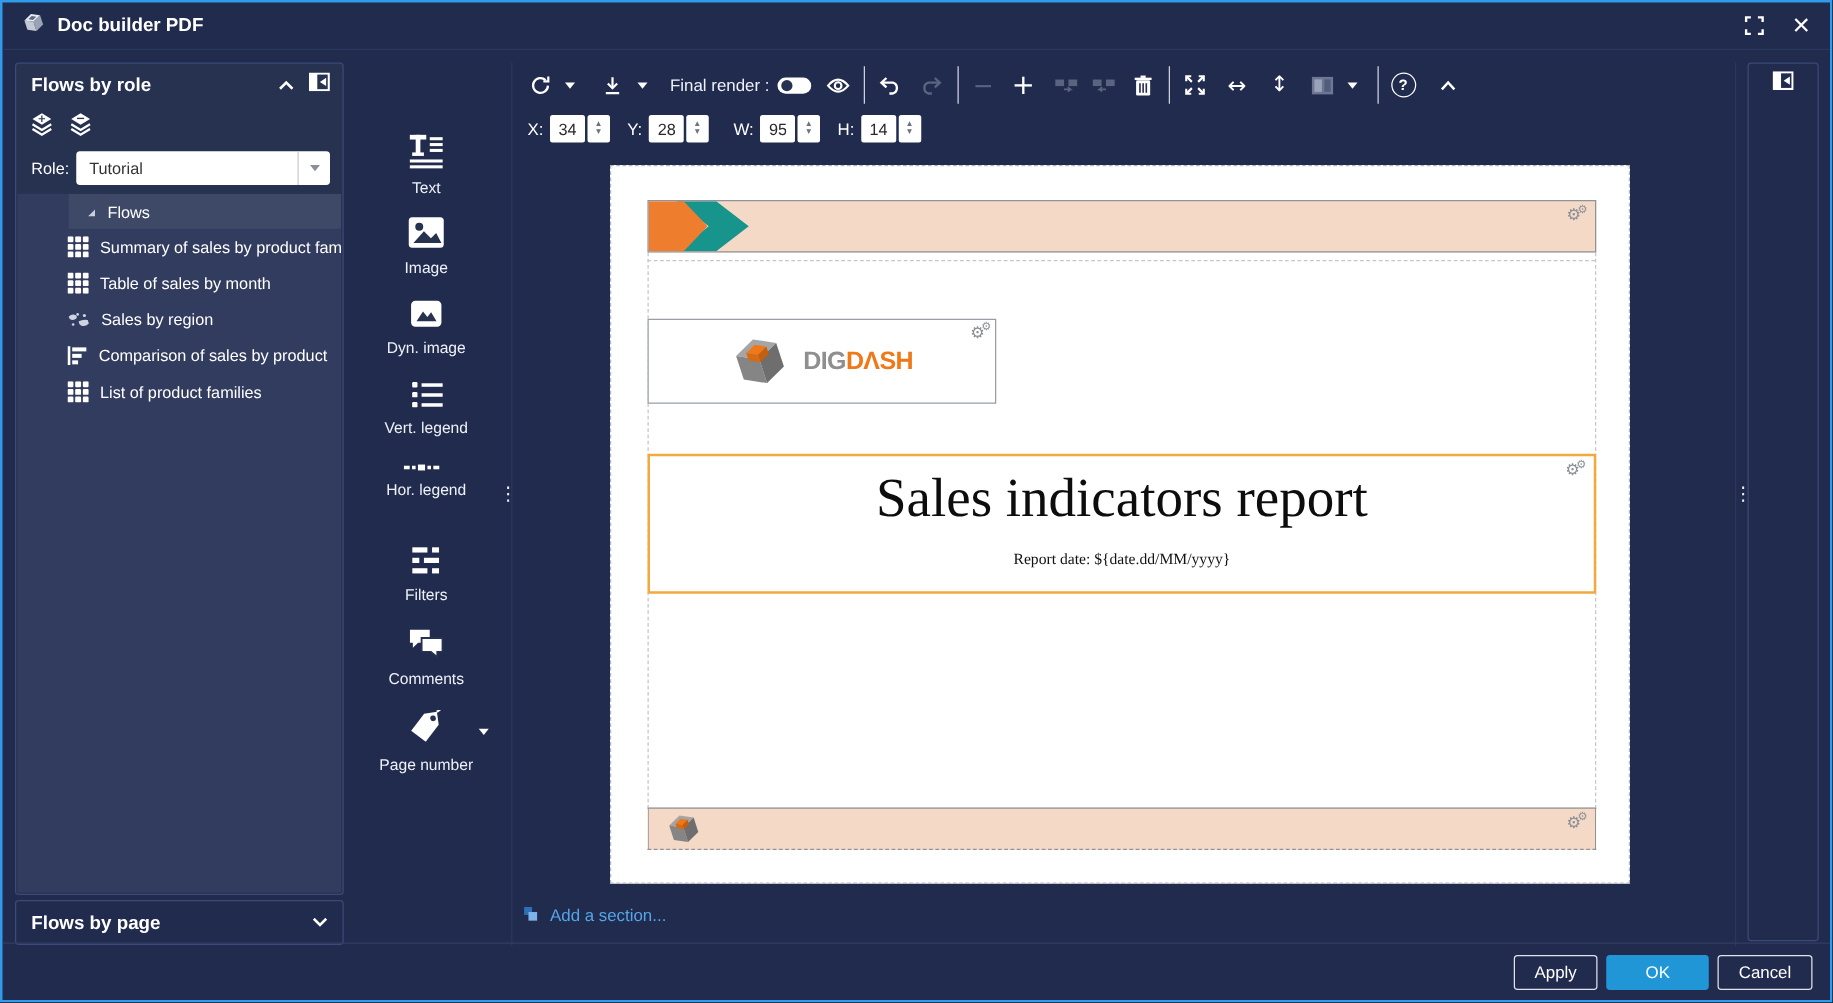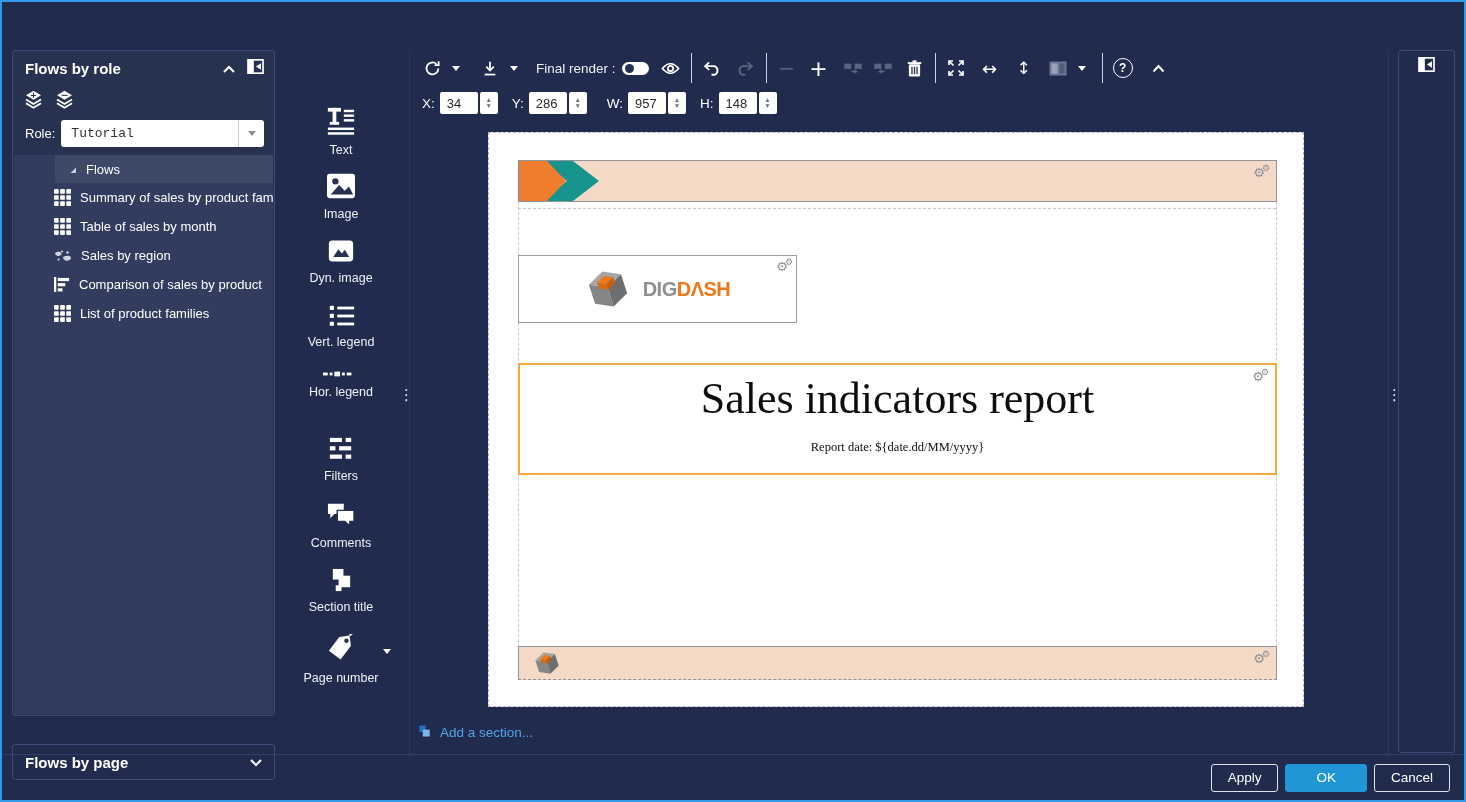--- a/index.html
+++ b/index.html
@@ -20,32 +20,32 @@
   .lp-header .lp-title{font-weight:bold;font-size:15px;}
   .lp-header .hdr-icons{margin-left:auto;display:flex;align-items:center;gap:12px;}
   .search-row{display:flex;align-items:center;padding:6px 8px 3px 10px;gap:10px;}
   .search-box{width:176px;height:28px;background:#fff;border-radius:3px;display:flex;align-items:center;
     padding:0 8px;gap:6px;box-sizing:border-box;}
   .search-box input{border:none;outline:none;flex:1;font-size:13px;color:#333;min-width:0;
     font-family:"Liberation Sans",sans-serif;background:transparent;}
   .search-box input::placeholder{color:#9aa0a8;}
   .role-row{display:flex;align-items:center;padding:4px 10px 7px 12px;gap:6px;font-size:13px;}
   .role-select{flex:1;height:27px;background:#fff;border-radius:3px;color:#333;display:flex;
-    align-items:center;padding-left:10px;font-size:13px;box-sizing:border-box;cursor:pointer;font-family:Liberation Mono, monospace;}
+    align-items:center;padding-left:10px;font-size:13px;box-sizing:border-box;cursor:pointer;}
   .role-caret{margin-left:auto;width:25px;height:100%;border-left:1px solid #ccc;display:flex;
     align-items:center;justify-content:center;}
   .caret-down{width:0;height:0;border:4px solid transparent;border-top:5px solid #8a8f98;margin-top:4px;}
   .tree{position:absolute;left:1px;right:1px;top:104px;bottom:1px;background:#323c5e;overflow:hidden;}
   .tree-root{height:28px;background:#3e4968;display:flex;align-items:center;padding-left:14px;gap:9px;
     font-size:13px;cursor:pointer;margin-left:41px;}
   .tree-item{height:29px;display:flex;align-items:center;padding-left:40px;gap:9px;font-size:13px;
     white-space:nowrap;overflow:hidden;cursor:pointer;}
   .tree-item svg{flex:0 0 auto;}
 
-  .bottom-panel{position:absolute;left:10px;top:742px;width:263px;height:33px;border:1px solid #3b4a78;
+  .bottom-panel{position:absolute;left:10px;top:718px;width:263px;height:33px;border:1px solid #3b4a78;
     border-radius:3px;display:flex;align-items:center;padding:17px 12px;box-sizing:border-box;cursor:pointer;}
   .bottom-panel .bp-title{font-weight:bold;font-size:15px;}
   .bottom-panel .chev{margin-left:auto;}
 
   
   .palette{position:absolute;left:273px;top:96px;width:132px;display:flex;flex-direction:column;}
   .pal-item{height:66px;display:flex;flex-direction:column;align-items:center;gap:7px;padding-top:8px;
     box-sizing:border-box;cursor:pointer;position:relative;}
   .pal-label{font-size:12.5px;color:#eef1f7;}
   .pal-caret{position:absolute;right:16px;top:28px;}
@@ -62,21 +62,21 @@
   .toggle{width:27px;height:13px;background:#fff;border-radius:8px;position:relative;cursor:pointer;}
   .toggle .dot{position:absolute;left:3px;top:2px;width:9px;height:9px;border-radius:50%;background:#273150;}
   .glyph{font-family:"DejaVu Sans",sans-serif;font-size:17px;color:#fff;}
   .glyph.disabled{color:#5a6480;}
   .help-circle{width:18px;height:18px;border:1.7px solid #fff;border-radius:50%;display:flex;
     align-items:center;justify-content:center;font-size:12px;font-weight:bold;}
 
   
   .pos-bar{position:absolute;left:420px;top:88px;height:26px;display:flex;align-items:center;font-size:13.5px;}
   .pos-label{margin-right:5px;}
-  .spin-input{width:38px;height:22px;background:#fff;border:none;border-radius:2px;color:#2a2a2a;
+  .spin-input{width:28px;height:22px;background:#fff;border:none;border-radius:2px;color:#2a2a2a;
     font-size:13px;padding:0 7px;box-sizing:border-box;font-family:"Liberation Sans",sans-serif;outline:none;}
   .spinner{width:18px;height:22px;background:#fff;border-radius:2px;display:flex;flex-direction:column;
     align-items:center;justify-content:center;color:#6b7280;font-size:6.5px;line-height:6px;margin:0 14px 0 2px;cursor:pointer;}
 
   
   .page{position:absolute;left:486px;top:130px;width:816px;height:575px;background:#fff;
     border:1px dashed #b5bac2;box-sizing:border-box;}
   .guide{position:absolute;border-color:#c6c6c6 !important;}
   .gv-left{left:29px;top:69px;height:445px;border-left:1px dashed;}
   .gv-right{left:787px;top:69px;height:445px;border-left:1px dashed;}
@@ -110,20 +110,41 @@
 
   
   .right-panel{position:absolute;left:1396px;top:48px;width:57px;height:703px;border:1px solid #3b4a78;
     border-radius:3px;box-sizing:border-box;display:flex;justify-content:center;padding-top:6px;}
 </style>
 </head>
 <body>
 
 <div class="window">
 
+  <div class="titlebar">
+    <span>
+      <svg width="18" height="18" viewBox="0 0 60 60">
+          <g transform="rotate(-18 30 30)">
+        <polygon points="30,6 52,17 30,28 8,17" fill="#e8ebf0"></polygon>
+        <polygon points="8,17 30,28 30,54 8,43" fill="#c2c8d4"></polygon>
+        <polygon points="52,17 30,28 30,54 52,43" fill="#9aa3b5"></polygon>
+        <polygon points="30,12 41,17.5 30,23 19,17.5" fill="#5d6785"></polygon>
+      </g>
+        </svg>
+    </span>
+    <span class="title">Doc builder PDF</span>
+    <span class="win-btns">
+      <span class="tb">
+        <svg width="17" height="17" viewBox="0 0 18 18" stroke="#fff" stroke-width="2" fill="none">
+          <path d="M2 6 V2 h4 M12 2 h4 v4 M16 12 v4 h-4 M6 16 H2 v-4"></path>
+          </svg>
+      </span>
+      <span class="close-x">×</span>
+    </span>
+  </div>
 
   <div class="left-panel">
     <div class="lp-header">
       <span class="lp-title">Flows by role</span>
       <span class="hdr-icons">
         <span>
           <svg width="12" height="8" viewBox="0 0 12 8">
               <path d="M1 7 L6 2 L11 7" stroke="#fff" stroke-width="2" fill="none"></path>
             </svg>
         </span>
@@ -307,28 +328,20 @@
       <span class="pal-label">Filters</span>
     </div>
     <div class="pal-item">
       <svg width="30" height="27" viewBox="0 0 32 29">
         <path d="M2 2 h17 v11 h-10 l-4.5 4.5 v-4.5 h-2.5 Z" fill="#fff"></path>
         <path d="M12 9 h18 v12 h-4.5 v4.5 L20 21 h-8 Z" fill="#fff" stroke="#273150" stroke-width="1.6"></path>
         </svg>
       <span class="pal-label">Comments</span>
     </div>
     <div class="pal-item">
-      <svg width="25" height="25" viewBox="0 0 26 26" fill="#fff">
-        <rect x="4" y="1" width="11" height="11"></rect>
-          <rect x="10" y="8" width="12" height="12"></rect>
-          <rect x="7" y="18" width="6" height="6"></rect>
-        </svg>
-      <span class="pal-label">Section title</span>
-    </div>
-    <div class="pal-item">
       <svg width="32" height="30" viewBox="0 0 34 32">
         <g transform="rotate(-8 17 16)">
           <path d="M17 3 h11 v11 L15 27 L4 16 Z" fill="#fff"></path>
           <circle cx="24" cy="8" r="2.4" fill="#273150"></circle>
           <path d="M28 3 L33 0" stroke="#fff" stroke-width="2" fill="none"></path>
         </g>
         </svg>
       <span class="pal-label">Page number</span>
       <span class="pal-caret"><span class="caret-down" style="border-top-color:#fff;"></span></span>
     </div>

